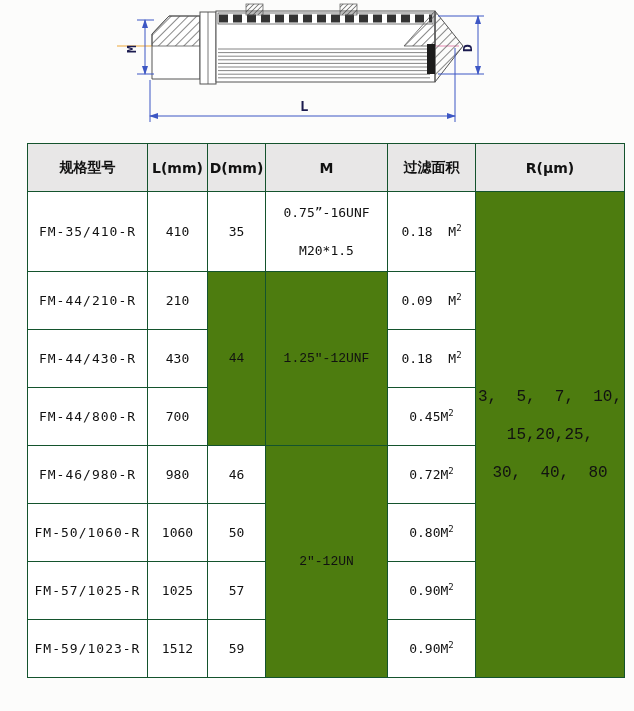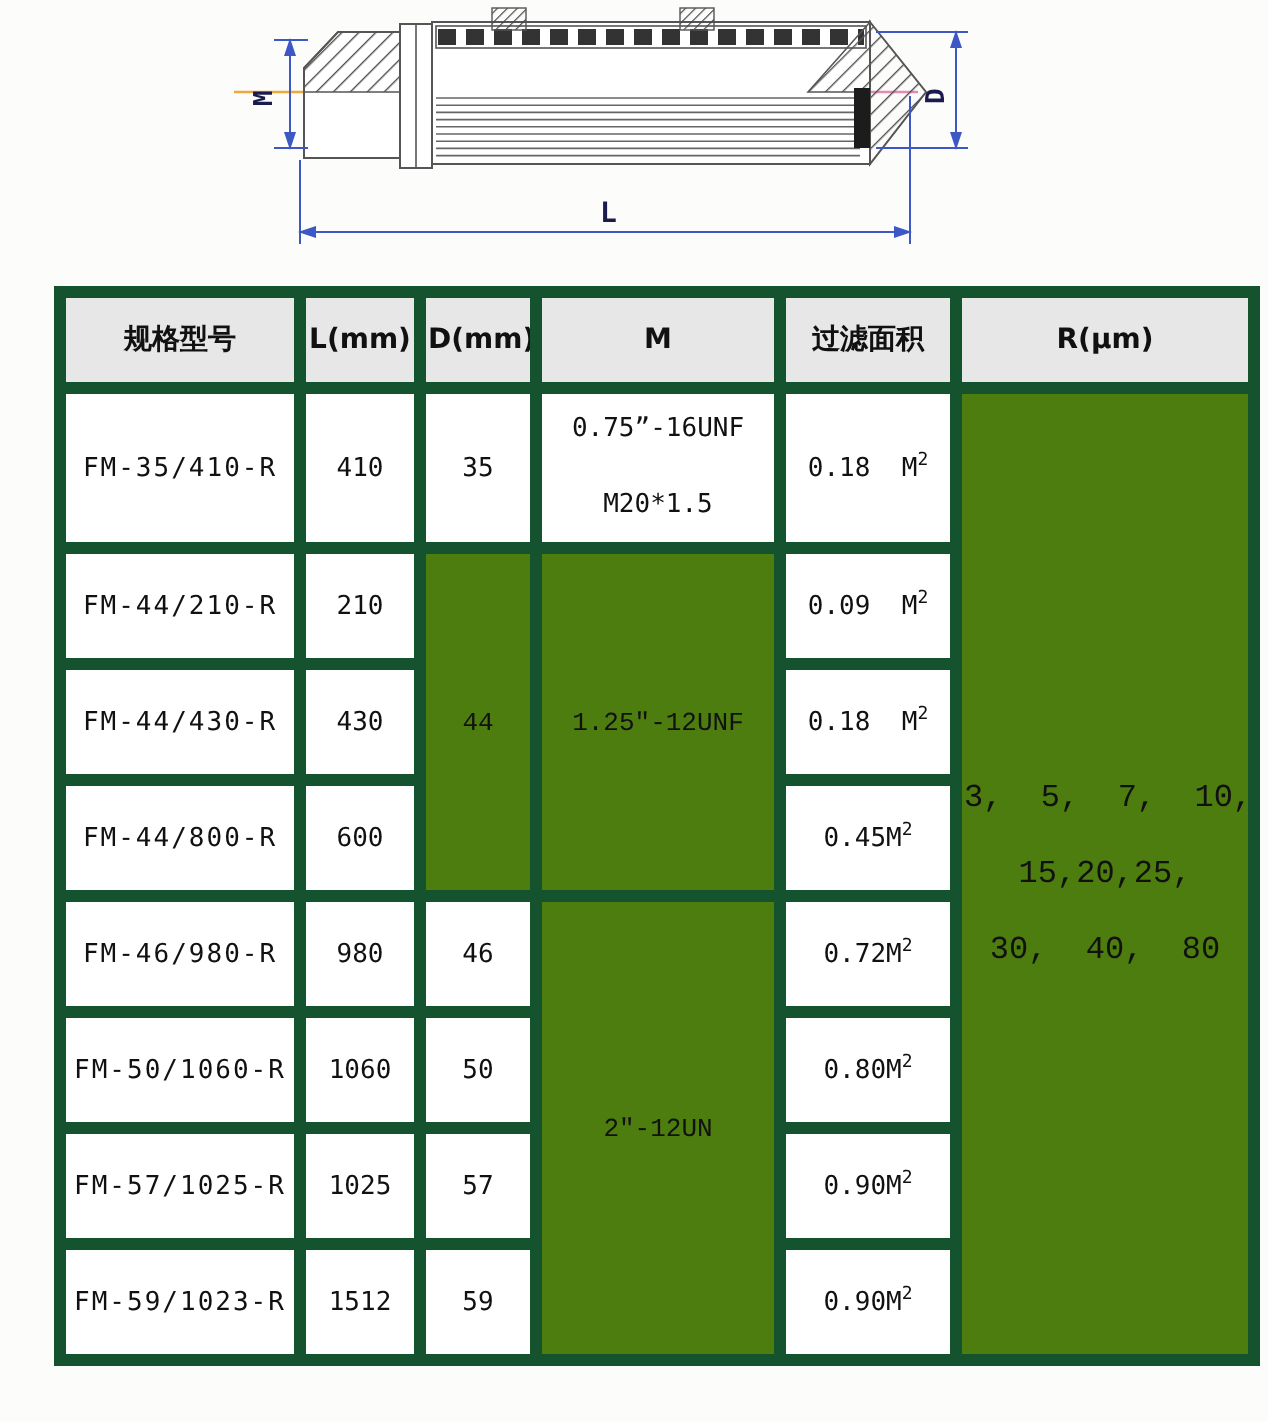--- a/index.html
+++ b/index.html
@@ -9,21 +9,21 @@
     font-family:"DejaVu Sans Mono","Liberation Mono",monospace;
     color:#111;
   }
   #drawing{position:absolute;left:0;top:0;}
   #spec-table{
     position:absolute;left:27px;top:143px;width:597px;
     border-collapse:collapse;table-layout:fixed;
     background:#ffffff;
   }
   #spec-table th,#spec-table td{
-    border:6px solid #14532d;
+    border:1px solid #14532d;
     text-align:center;vertical-align:middle;
     font-size:13px;font-weight:normal;
     background:#ffffff;
     overflow:hidden;
   }
   #spec-table th{
     background:#e8e7e7;
     font-family:"DejaVu Sans","Liberation Sans",sans-serif;
     font-weight:bold;font-size:14px;
   }
@@ -165,21 +165,21 @@
   </tr>
 
   <tr class="row">
     <td class="model">FM-44/430-R</td>
     <td>430</td>
     <td><span class="pre">0.18  M</span><sup class="sq">2</sup></td>
   </tr>
 
   <tr class="row blue">
     <td class="model">FM-44/800-R</td>
-    <td>600</td>
+    <td>700</td>
     <td><span class="pre">0.45M</span><sup class="sq">2</sup></td>
   </tr>
 
   <tr class="row">
     <td class="model">FM-46/980-R</td>
     <td>980</td>
     <td>46</td>
     <td class="merged" rowspan="4">2″-12UN</td>
     <td><span class="pre">0.72M</span><sup class="sq">2</sup></td>
   </tr>

